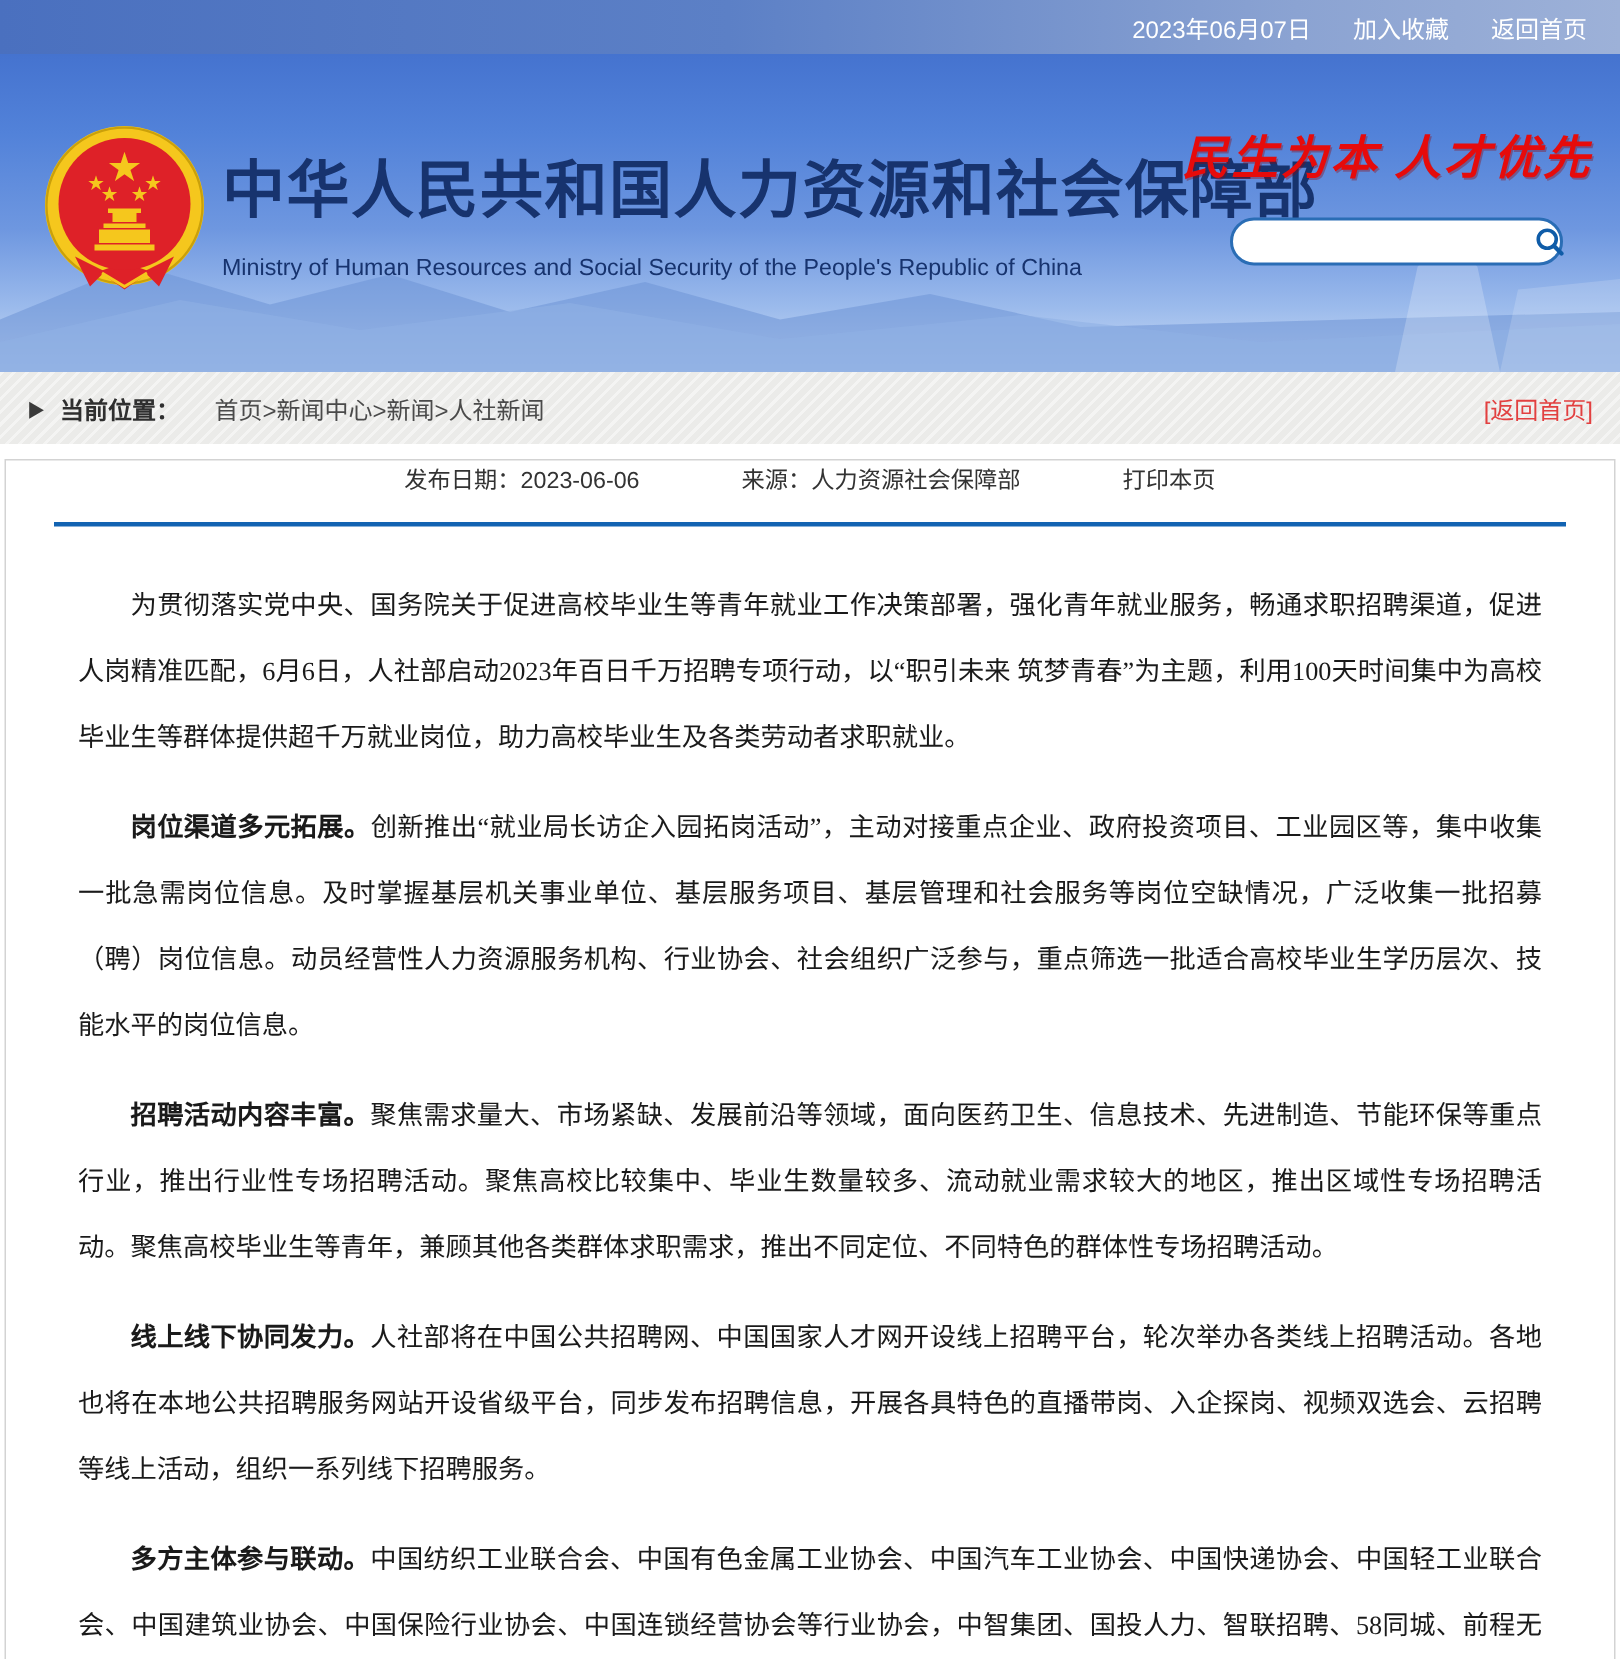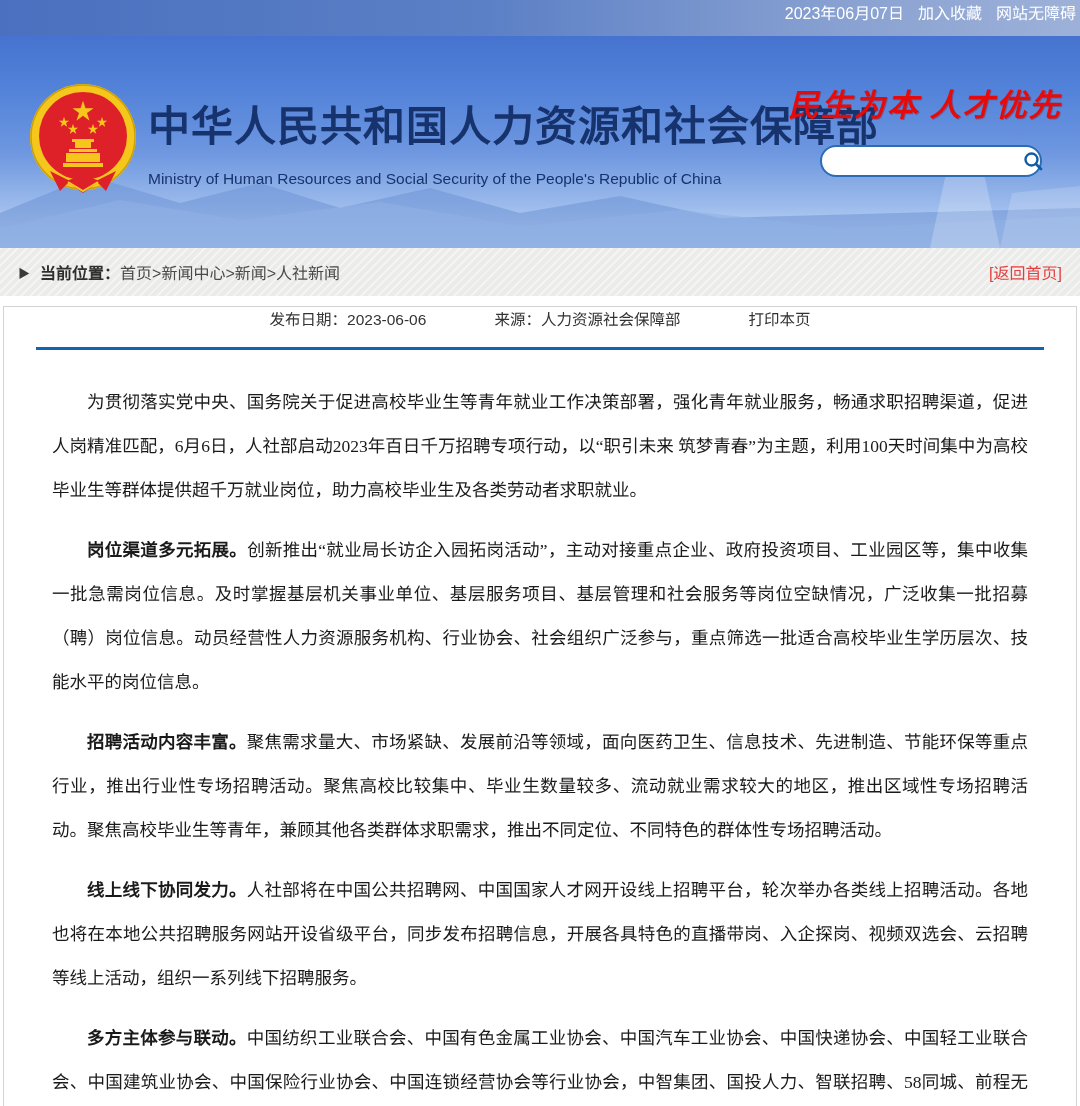--- a/index.html
+++ b/index.html
@@ -11,22 +11,22 @@
     --emblem-red:#de2128;
   }
   *{margin:0;padding:0;box-sizing:border-box;}
   html,body{width:1080px;background:#ffffff;font-family:"Liberation Sans",sans-serif;}
   body{position:relative;height:1106px;overflow:hidden;}
 
   
   .topbar{
     height:36px;
     background:linear-gradient(90deg,#4a70bf 0%,#5c80c6 45%,#8ba3d2 80%,#9db1d8 100%);
-    display:flex;align-items:flex-start;justify-content:flex-end;
-    gap:14px;padding-right:4px;
+    display:flex;align-items:center;justify-content:flex-end;
+    gap:28px;padding-right:22px;
     color:#ffffff;font-size:16px;
   }
   .topbar a{color:#ffffff;text-decoration:none;cursor:pointer;}
 
   
   .banner{
     position:relative;height:212px;
     background:linear-gradient(180deg,#4573cf 0%,#5282d9 25%,#6e97e0 55%,#9cbbec 80%,#cdddf5 100%);
     overflow:hidden;
   }
@@ -62,21 +62,21 @@
 
   
   .breadcrumb{
     height:48px;margin-top:0;
     background:
       repeating-linear-gradient(135deg,rgba(255,255,255,.45) 0 2px,rgba(0,0,0,0) 2px 6px),
       #ebebe9;
     display:flex;align-items:center;padding:0 18px;font-size:16px;color:#4a4a4a;
   }
   .crumb-arrow{color:#3a3a3a;font-size:12px;margin-right:10px;}
-  .crumb-label{font-weight:bold;color:#2f2f2f;margin-right:0;}
+  .crumb-label{font-weight:bold;color:#2f2f2f;margin-right:23px;}
   .crumb-path{color:#4a4a4a;text-decoration:none;cursor:pointer;}
   .back-home{margin-left:auto;color:var(--back-red);text-decoration:none;cursor:pointer;}
 
   
   .article-box{
     margin:10px 3px 0 3px;
     border:1px solid #d3d3d3;
     background:#ffffff;
     min-height:799px;
     padding-bottom:30px;
@@ -98,21 +98,21 @@
   }
   .article-body p{ text-indent:2em;margin:16px; }
   .article-body b{ font-weight:bold; }
 </style>
 </head>
 <body>
 
 <div class="topbar">
   <span>2023年06月07日</span>
   <a>加入收藏</a>
-  <a>网站无障碍</a>
+  <a>返回首页</a>
 </div>
 
 <div class="banner">
   <svg class="banner-scenery" viewBox="0 0 1080 90" preserveAspectRatio="none">
     <polygon points="0,55 90,18 180,45 260,25 340,50 430,30 520,55 620,38 720,60 1080,50 1080,90 0,90" fill="#6d94d6" opacity="0.55"></polygon>
     <polygon points="0,70 120,42 240,62 380,44 520,68 680,52 840,70 1080,58 1080,90 0,90" fill="#8fb1e4" opacity="0.6"></polygon>
     <polygon points="930,90 945,20 955,8 975,8 985,20 1000,90" fill="#ffffff" opacity="0.22"></polygon>
     <polygon points="1000,90 1012,35 1080,28 1080,90" fill="#ffffff" opacity="0.16"></polygon>
   </svg>
 

